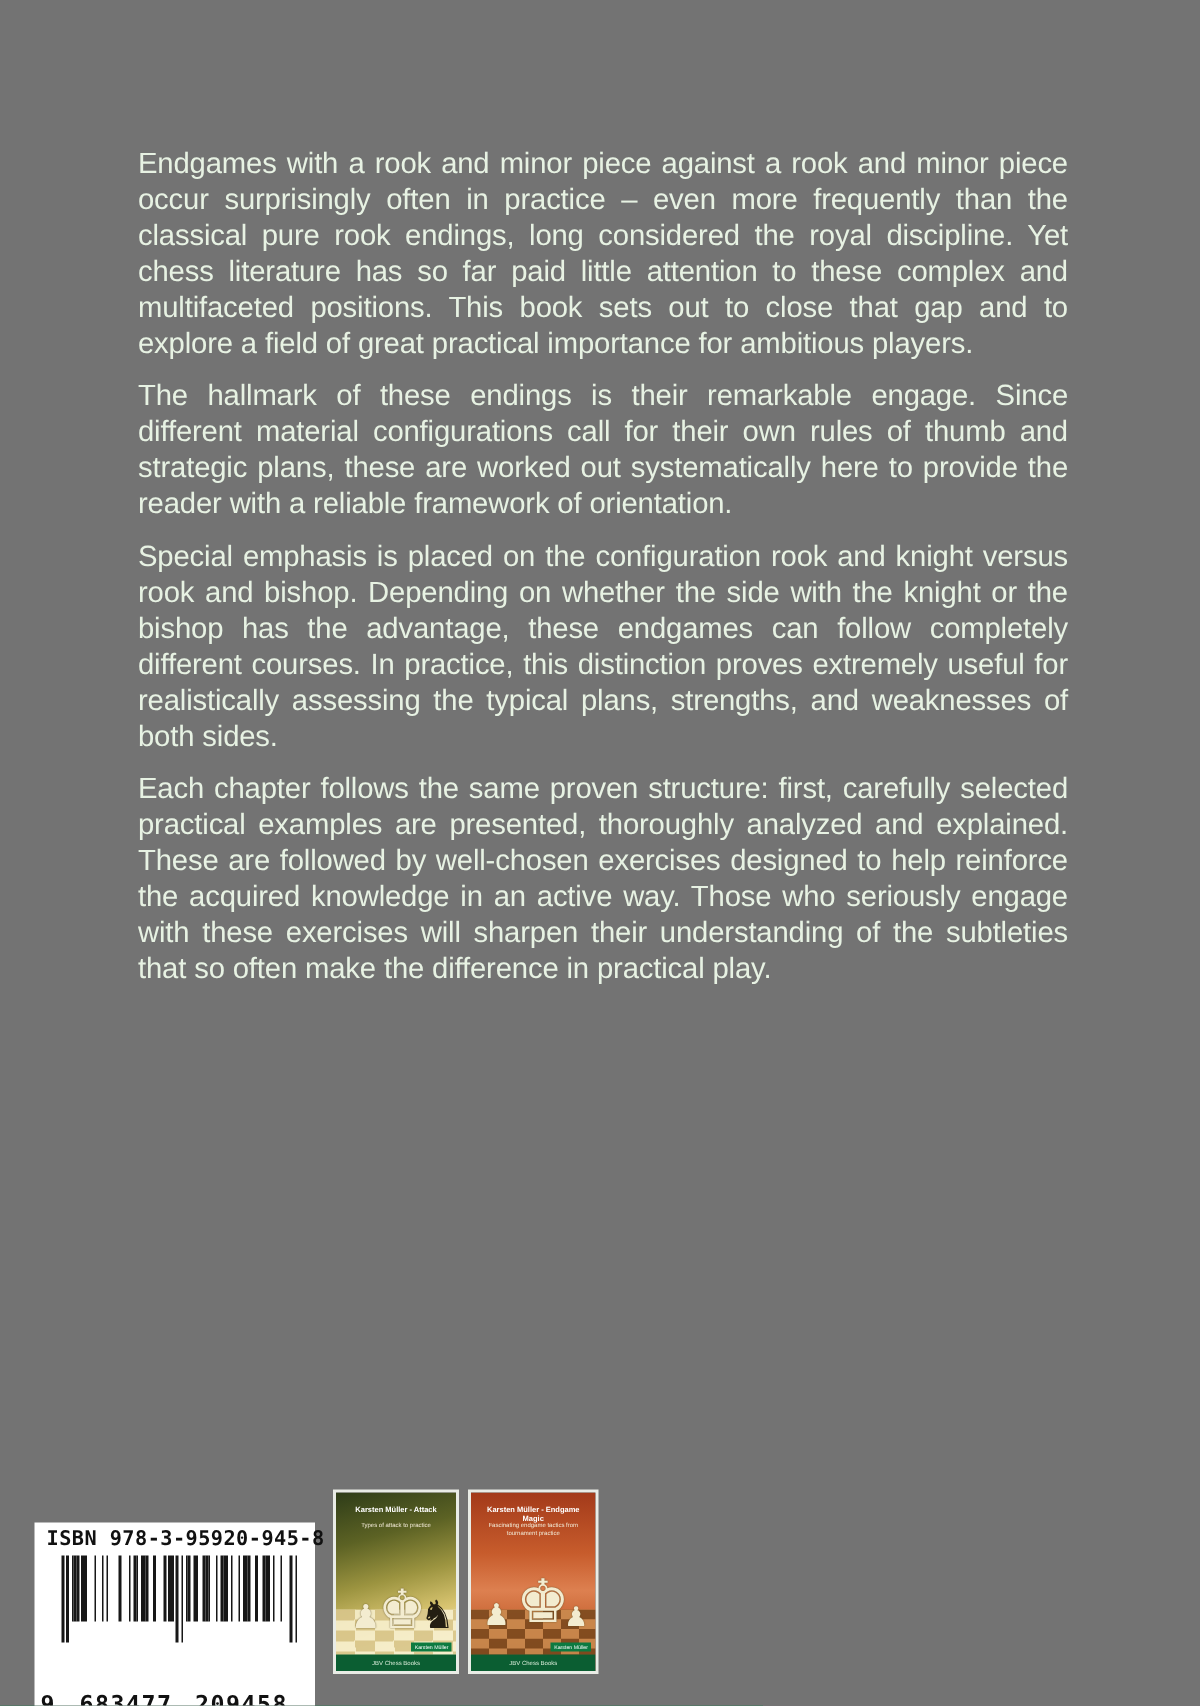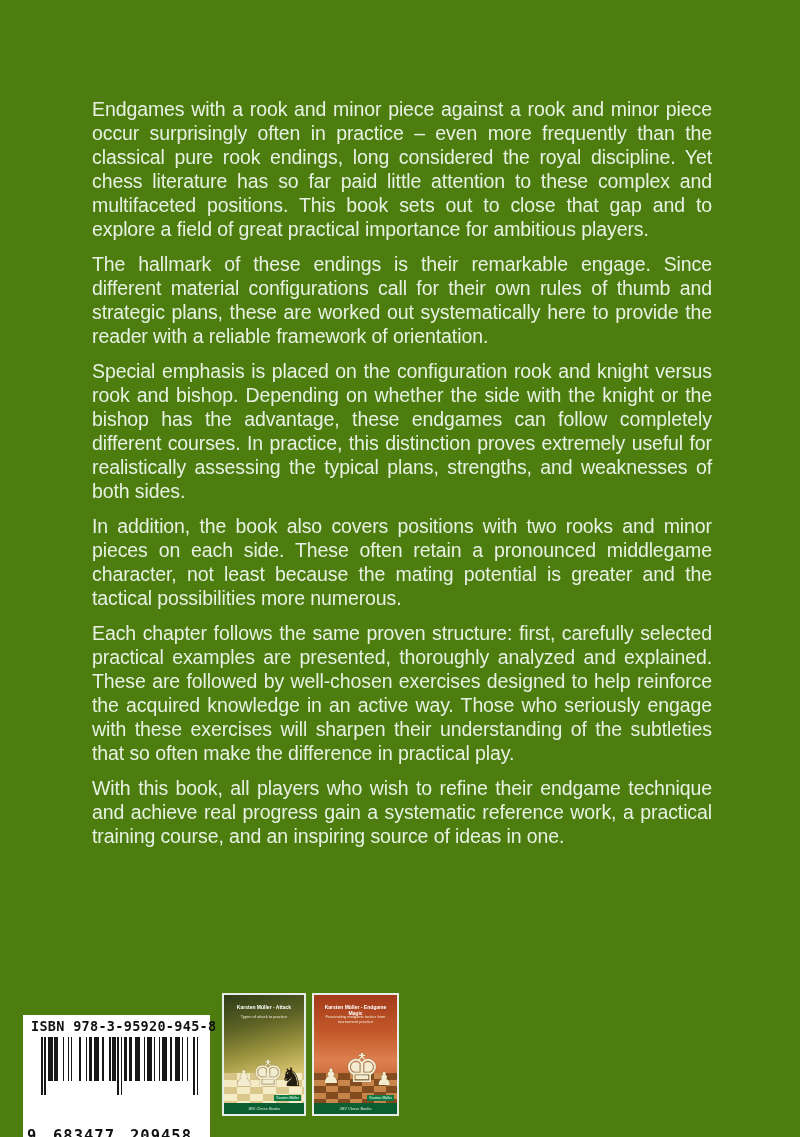--- a/index.html
+++ b/index.html
@@ -3,21 +3,21 @@
 <meta charset="utf-8">
 <style>
   html,body{margin:0;padding:0;}
   body{
     font-family:"Liberation Sans", sans-serif;
     background:#0a8449;
   }
   #cover{
     position:relative;
     width:800px;height:1137px;
-    background:#4d7c0f;
+    background:#737373;
     overflow:hidden;
   }
   
   #blurb{
     position:absolute;
     left:92px;top:97px;width:620px;
     color:#e7f2e3;
     font-size:19.5px;
     line-height:24px;
     letter-spacing:-0.1px;
@@ -132,23 +132,21 @@
 </style>
 </head>
 <body>
 
 <div id="cover">
 
   <div id="blurb">
     <p>Endgames with a rook and minor piece against a rook and minor piece occur surprisingly often in practice – even more frequently than the classical pure rook endings, long considered the royal discipline. Yet chess literature has so far paid little attention to these complex and multifaceted positions. This book sets out to close that gap and to explore a field of great practical importance for ambitious players.</p>
     <p>The hallmark of these endings is their remarkable engage. Since different material configurations call for their own rules of thumb and strategic plans, these are worked out systematically here to provide the reader with a reliable framework of orientation.</p>
     <p>Special emphasis is placed on the configuration rook and knight versus rook and bishop. Depending on whether the side with the knight or the bishop has the advantage, these endgames can follow completely different courses. In practice, this distinction proves extremely useful for realistically assessing the typical plans, strengths, and weaknesses of both sides.</p>
-    <p>In addition, the book also covers positions with two rooks and minor pieces on each side. These often retain a pronounced middlegame character, not least because the mating potential is greater and the tactical possibilities more numerous.</p>
     <p>Each chapter follows the same proven structure: first, carefully selected practical examples are presented, thoroughly analyzed and explained. These are followed by well-chosen exercises designed to help reinforce the acquired knowledge in an active way. Those who seriously engage with these exercises will sharpen their understanding of the subtleties that so often make the difference in practical play.</p>
-    <p>With this book, all players who wish to refine their endgame technique and achieve real progress gain a systematic reference work, a practical training course, and an inspiring source of ideas in one.</p>
   </div>
 
   <div id="barcode-box">
     <div id="isbn-label">ISBN 978-3-95920-945-8</div>
     <div id="barcode-bars">
         <div class="mod black tall"></div>
         <div class="mod tall"></div>
         <div class="mod black tall"></div>
         <div class="mod"></div>
         <div class="mod black"></div>

